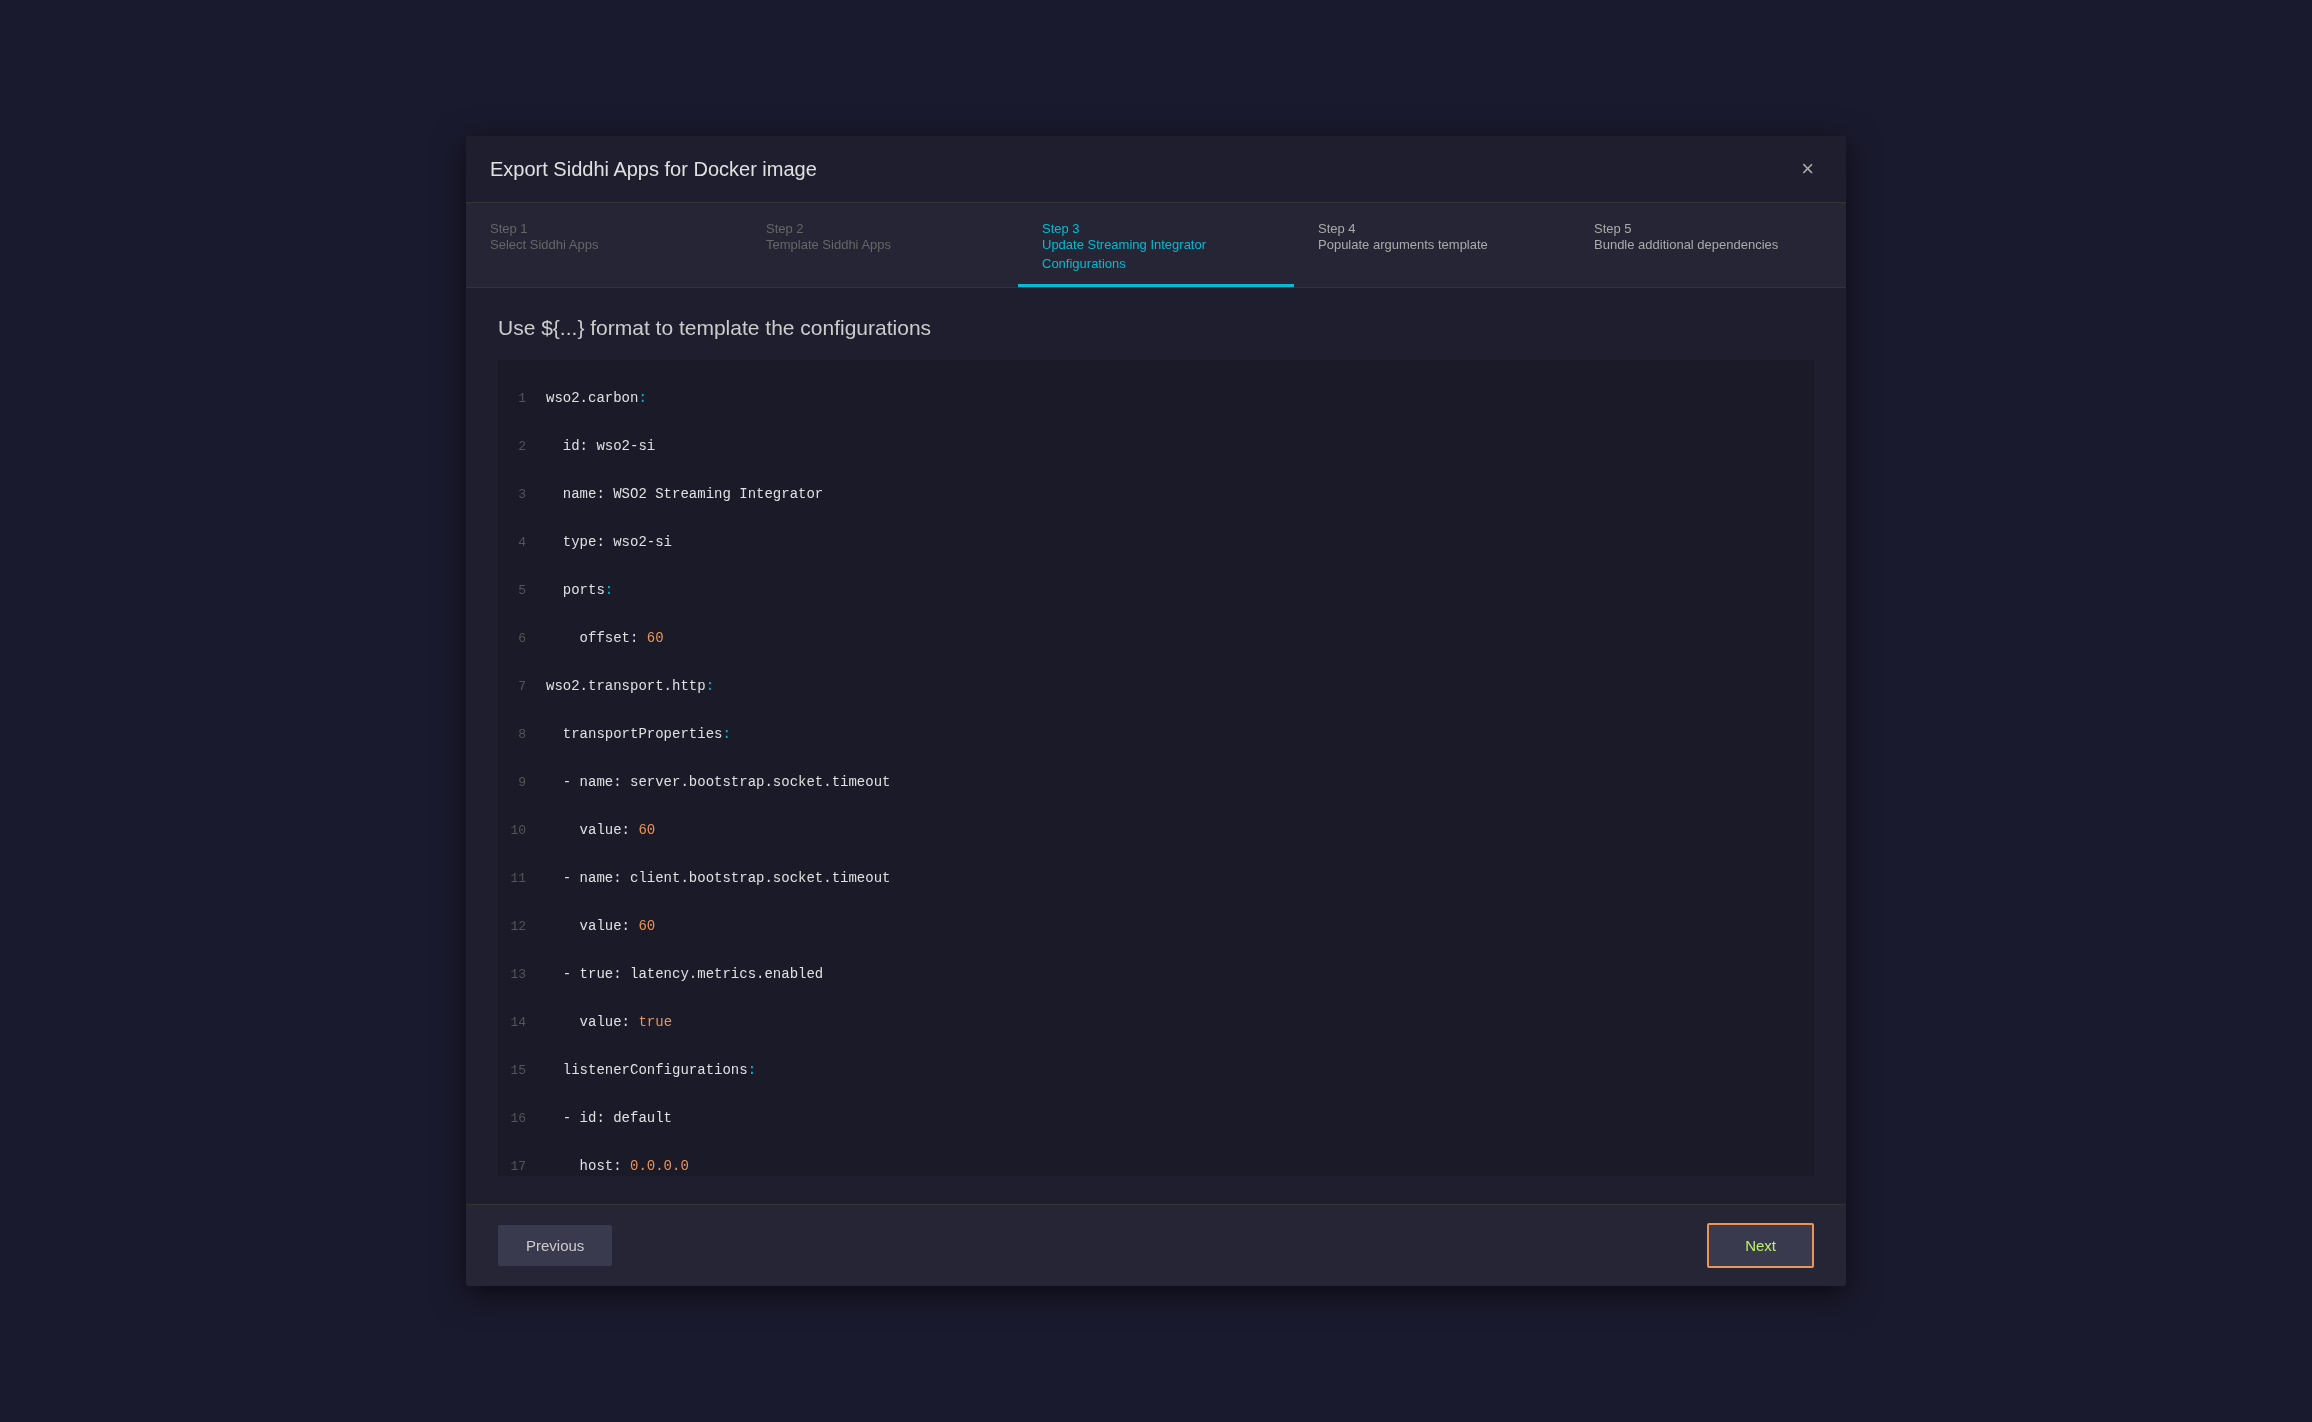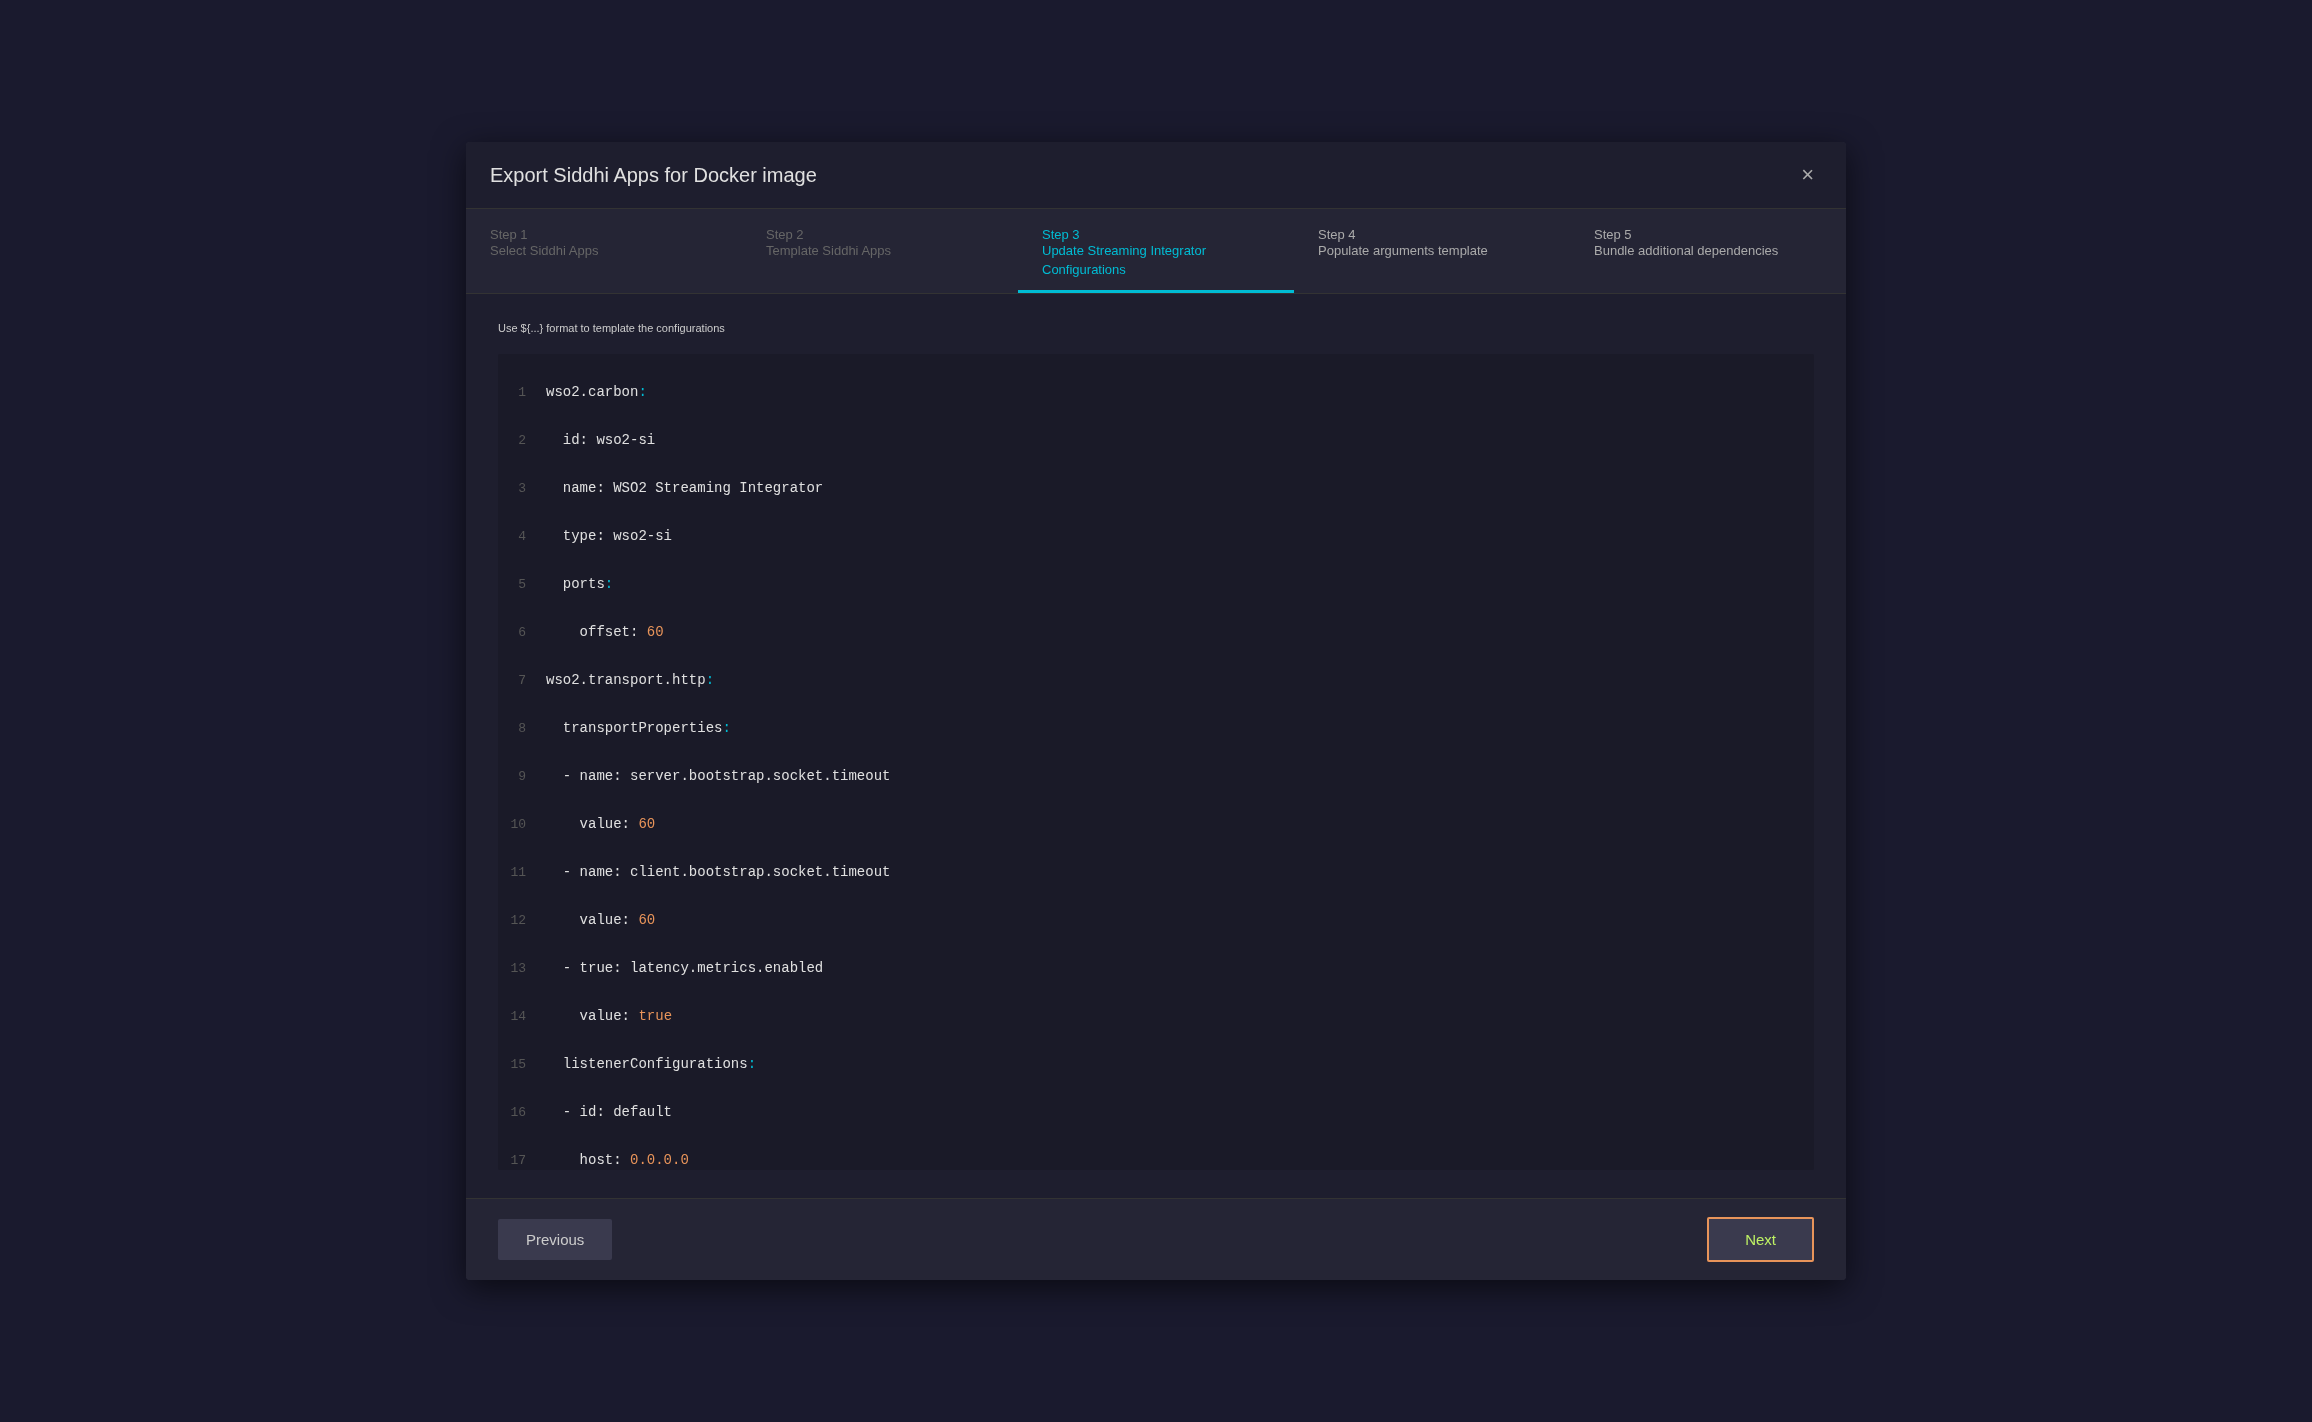--- a/index.html
+++ b/index.html
@@ -107,21 +107,21 @@
     }
 
     .modal-body {
       background: #1e1e2e;
       flex: 1;
       padding: 28px 32px;
     }
 
     .instruction-text {
       color: #ccc;
-      font-size: 11px;
+      font-size: 21px;
       margin-bottom: 20px;
     }
 
     .code-editor {
       background: #1a1a28;
       border-radius: 2px;
       font-family: 'Courier New', 'Lucida Console', monospace;
       font-size: 14px;
       overflow: auto;
     }

